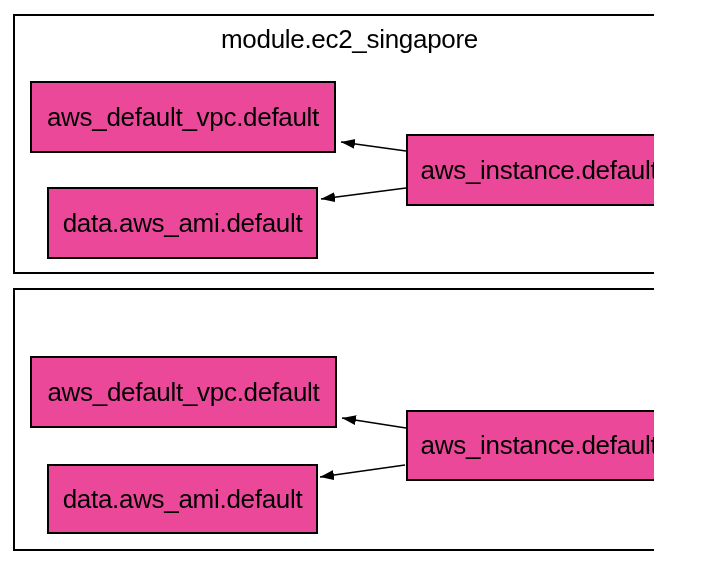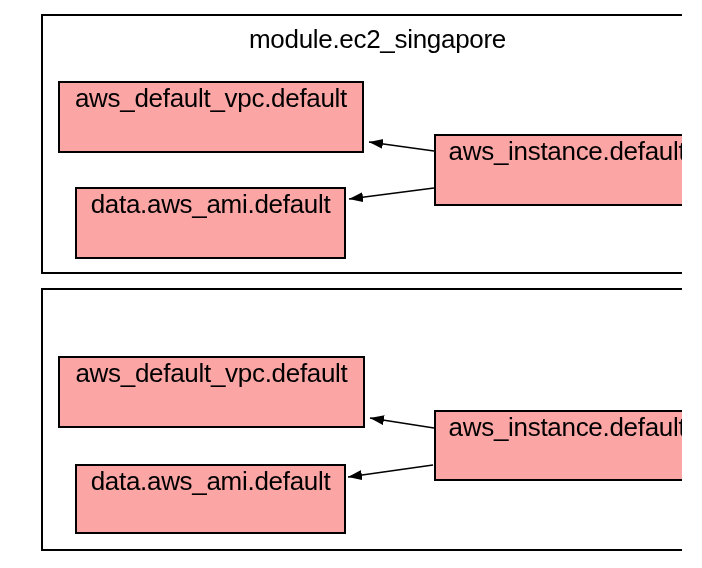--- a/index.html
+++ b/index.html
@@ -8,41 +8,41 @@
     background: #ffffff;
   }
   .canvas {
     position: relative;
     width: 654px;
     height: 568px;
     background: #ffffff;
     font-family: "Liberation Sans", sans-serif;
     color: #000000;
     overflow: hidden;
-    margin-left: 28px;
   }
   .module {
     position: absolute;
     box-sizing: border-box;
     border: 2px solid #000000;
     background: #ffffff;
   }
   .module-title {
     text-align: center;
     font-size: 26px;
     letter-spacing: -0.3px;
     padding-top: 9px;
     line-height: 1.1;
   }
   .node {
     position: absolute;
     box-sizing: border-box;
     border: 2px solid #000000;
-    background: #fca5a5;
+    background: #ec4899;
     display: flex;
+    align-items: center;
     justify-content: center;
     font-size: 26px;
     letter-spacing: -0.3px;
     white-space: nowrap;
   }
   .edges {
     position: absolute;
     left: 0;
     top: 0;
     width: 702px;

